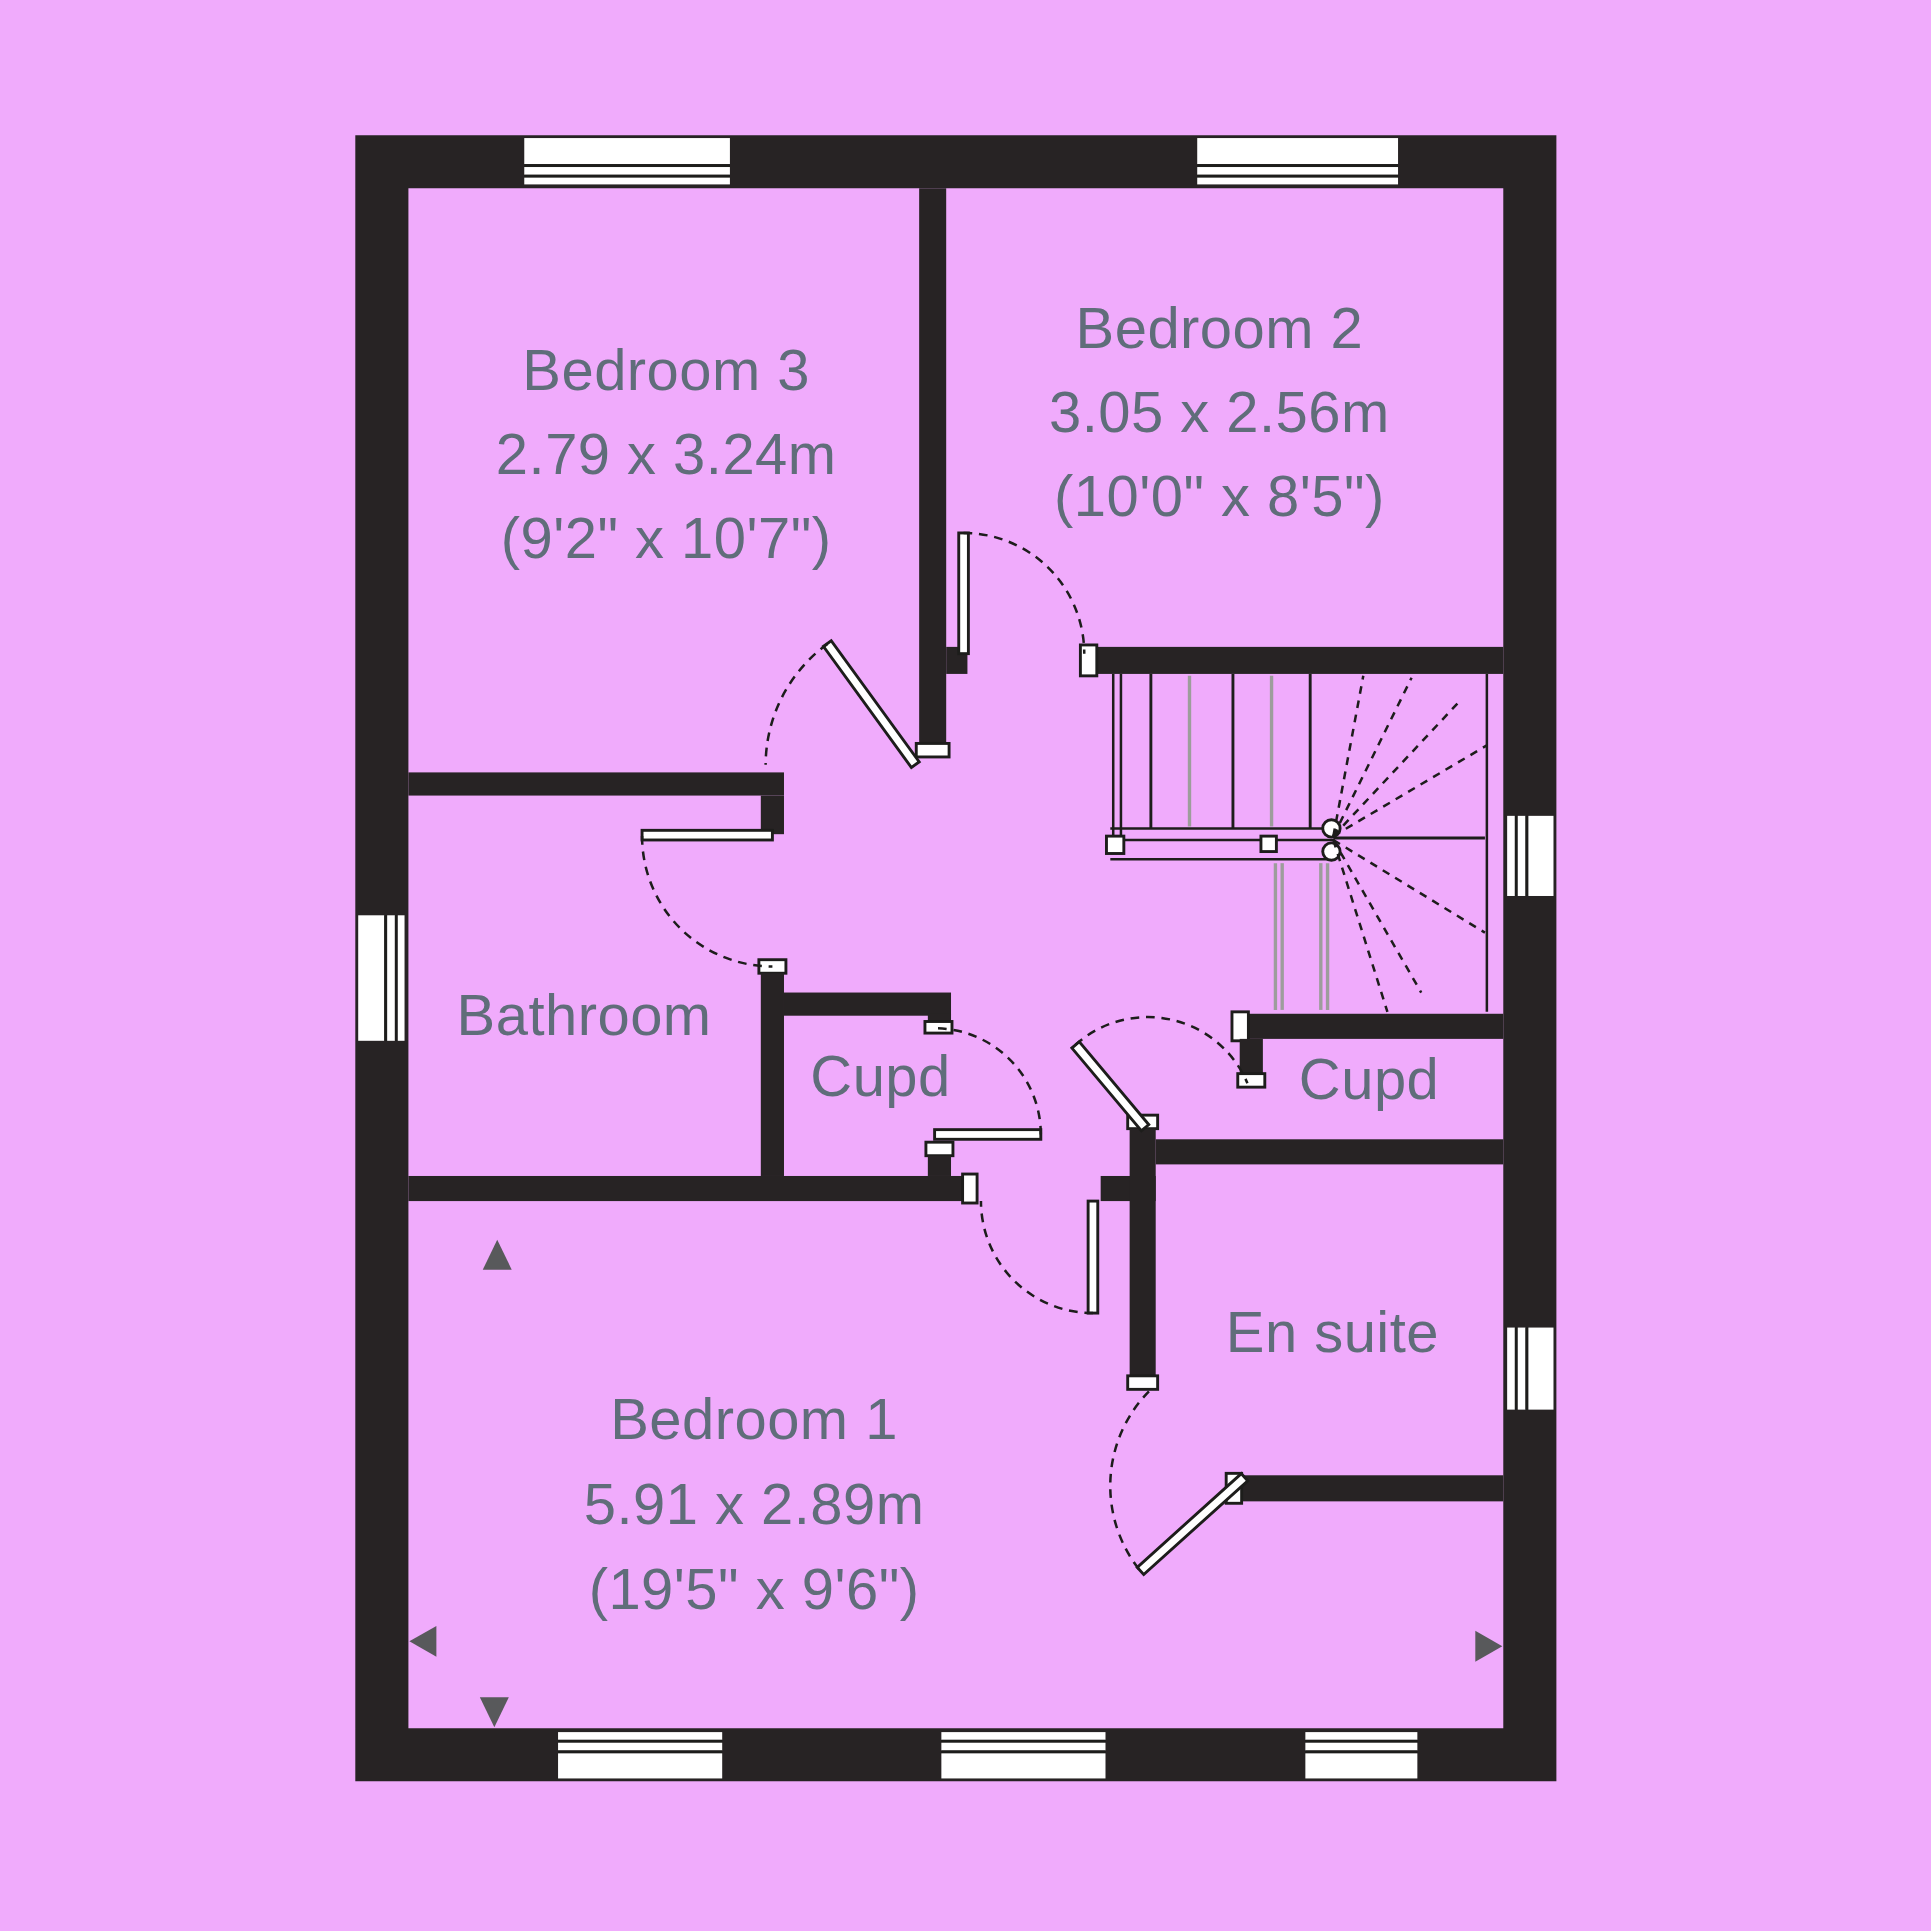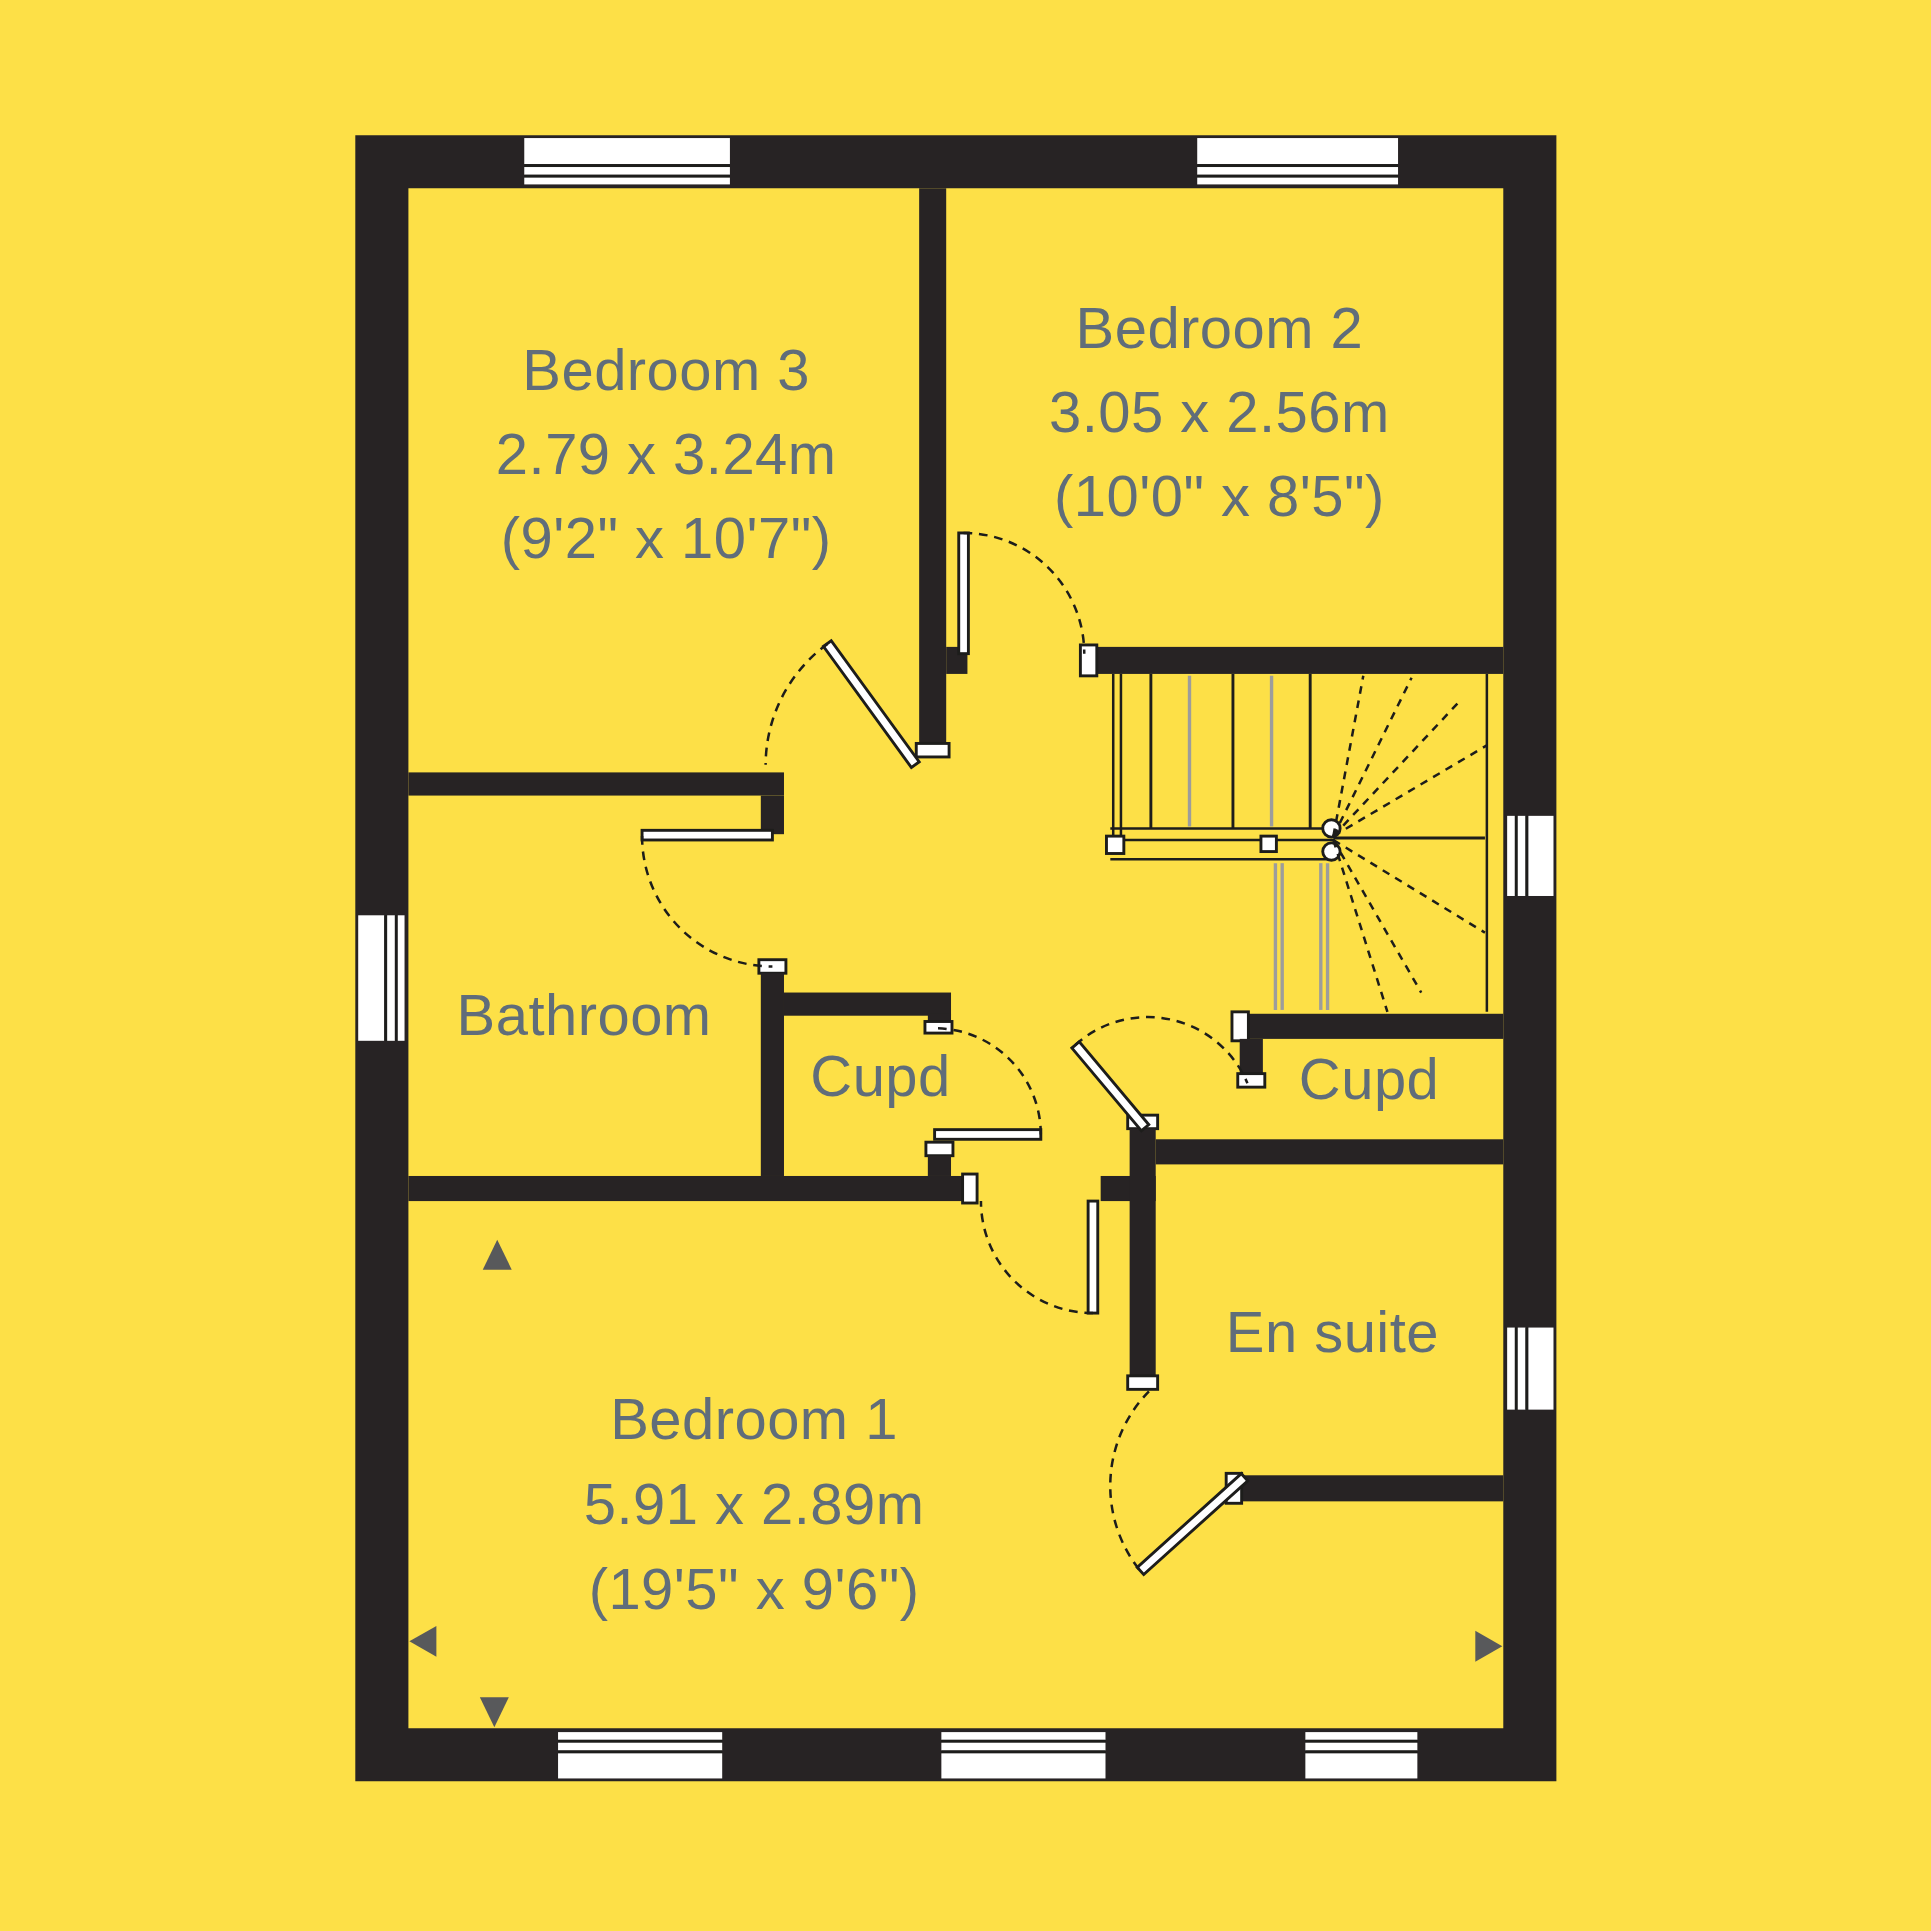--- a/index.html
+++ b/index.html
@@ -1,16 +1,16 @@
 <!DOCTYPE html>
 <html><head>
 <meta charset="utf-8">
 <style>
   html,body{margin:0;padding:0;background:#ffffff;}
-  .stage{position:relative;width:1931px;height:1931px;background:#fde047;overflow:hidden;}
+  .stage{position:relative;width:1931px;height:1931px;background:#f0abfc;overflow:hidden;}
   svg{position:absolute;left:0;top:0;}
   .room-label{font-family:"Liberation Sans","DejaVu Sans",sans-serif;
               font-size:60px;letter-spacing:0.5px;}
   text{fill:#606d7a;}
   .leaf{fill:#ffffff;stroke:#1d1d1b;stroke-width:3;}
   .cap{fill:#ffffff;stroke:#1d1d1b;stroke-width:3;}
   .arc{fill:none;stroke:#1d1d1b;stroke-width:2.6;stroke-dasharray:9 7;}
   .tread{stroke:#1d1d1b;stroke-width:3;fill:none;}
   .tread-light{stroke:#9d9d9c;stroke-width:3.5;fill:none;}
   .rail{stroke:#1d1d1b;stroke-width:2.6;fill:none;}

